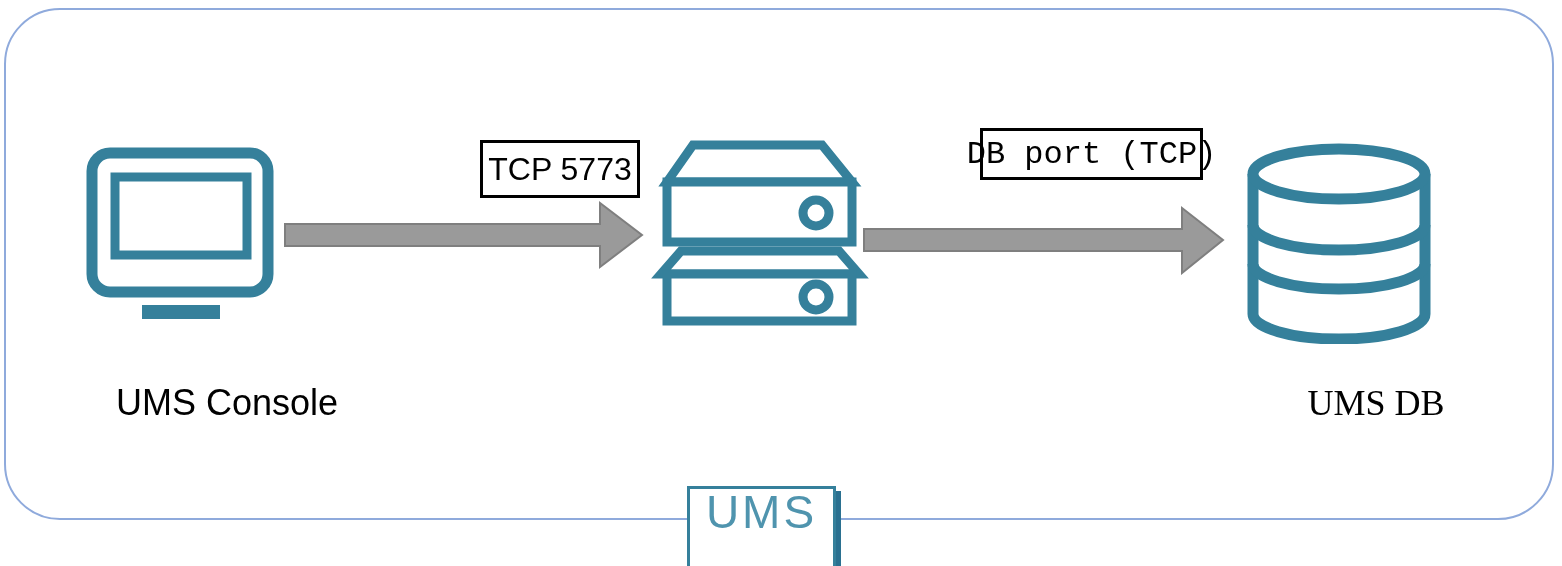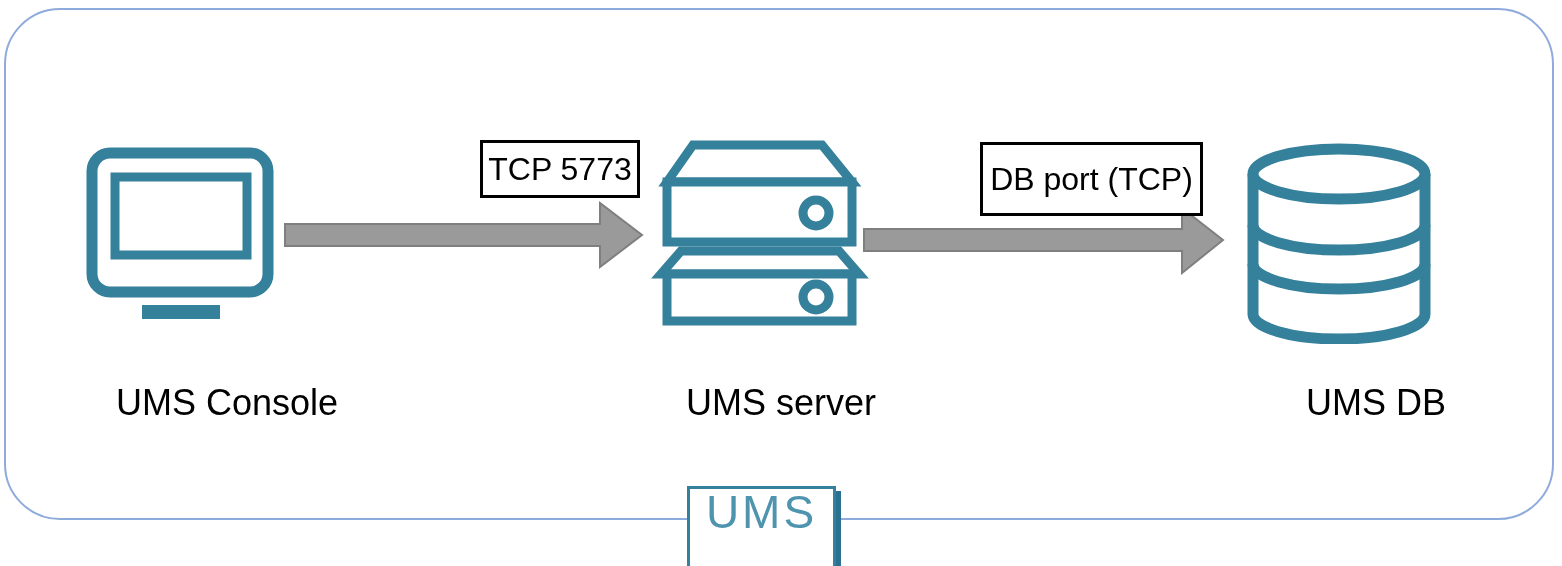--- a/index.html
+++ b/index.html
@@ -55,35 +55,35 @@
     background: #ffffff;
     color: var(--label-text, #000000);
     font-size: 32px;
     display: flex;
     align-items: center;
     justify-content: center;
     white-space: nowrap;
     z-index: 3;
   }
   .conn-label-1 { left: 480px; top: 140px; width: 160px; height: 58px; }
-  .conn-label-2 { left: 980px; top: 142px; width: 223px; height: 74px; }
+  .conn-label-2 { left: 980px; top: 128px; width: 223px; height: 52px; font-family: Liberation Mono, monospace; }
 
   .node-label {
     position: absolute;
     top: 382px;
     transform: translateX(-50%);
     font-size: 36px;
     color: var(--label-text, #000000);
     white-space: nowrap;
     z-index: 2;
     margin-left: 44px;
   }
   .node-label-console { left: 183px; }
   .node-label-server  { left: 737px; }
-  .node-label-db      { left: 1332px; }
+  .node-label-db      { left: 1332px; font-family: Liberation Serif, serif; }
 
   .ums-badge {
     position: absolute;
     left: 687px;
     top: 486px;
     width: 149px;
     height: 84px;
     box-sizing: border-box;
     background: #ffffff;
     border: 3px solid var(--icon-teal, #35809b);
@@ -117,21 +117,20 @@
   <div class="node-label node-label-console">UMS Console</div>
 
   <svg class="node-icon icon-server" width="220" height="190" viewBox="0 0 220 190" aria-hidden="true">
     <polygon points="17,43 43,6 172,6 202,43" fill="#ffffff" stroke="currentColor" stroke-width="9" stroke-linejoin="miter"></polygon>
     <rect x="17" y="43" width="185" height="60" fill="#ffffff" stroke="currentColor" stroke-width="9"></rect>
     <circle cx="166" cy="74" r="13" fill="#ffffff" stroke="currentColor" stroke-width="9"></circle>
     <polygon points="11,135 31,112 189,112 209,135" fill="#ffffff" stroke="currentColor" stroke-width="9" stroke-linejoin="miter"></polygon>
     <rect x="17" y="135" width="185" height="47" fill="#ffffff" stroke="currentColor" stroke-width="9"></rect>
     <circle cx="166" cy="158" r="13" fill="#ffffff" stroke="currentColor" stroke-width="9"></circle>
   </svg>
-  <div class="node-label node-label-server">UMS server</div>
 
   <svg class="node-icon icon-db" width="196" height="202" viewBox="0 0 196 202" aria-hidden="true">
     <path d="M12,32 V172" fill="none" stroke="currentColor" stroke-width="11"></path>
     <path d="M184,32 V172" fill="none" stroke="currentColor" stroke-width="11"></path>
     <path d="M12,172 A86,25 0 0 0 184,172" fill="none" stroke="currentColor" stroke-width="11"></path>
     <path d="M12,122 A86,25 0 0 0 184,122" fill="none" stroke="currentColor" stroke-width="11"></path>
     <path d="M12,83 A86,25 0 0 0 184,83" fill="none" stroke="currentColor" stroke-width="11"></path>
     <ellipse cx="98" cy="32" rx="86" ry="25" fill="#ffffff" stroke="currentColor" stroke-width="11"></ellipse>
   </svg>
   <div class="node-label node-label-db">UMS DB</div>

